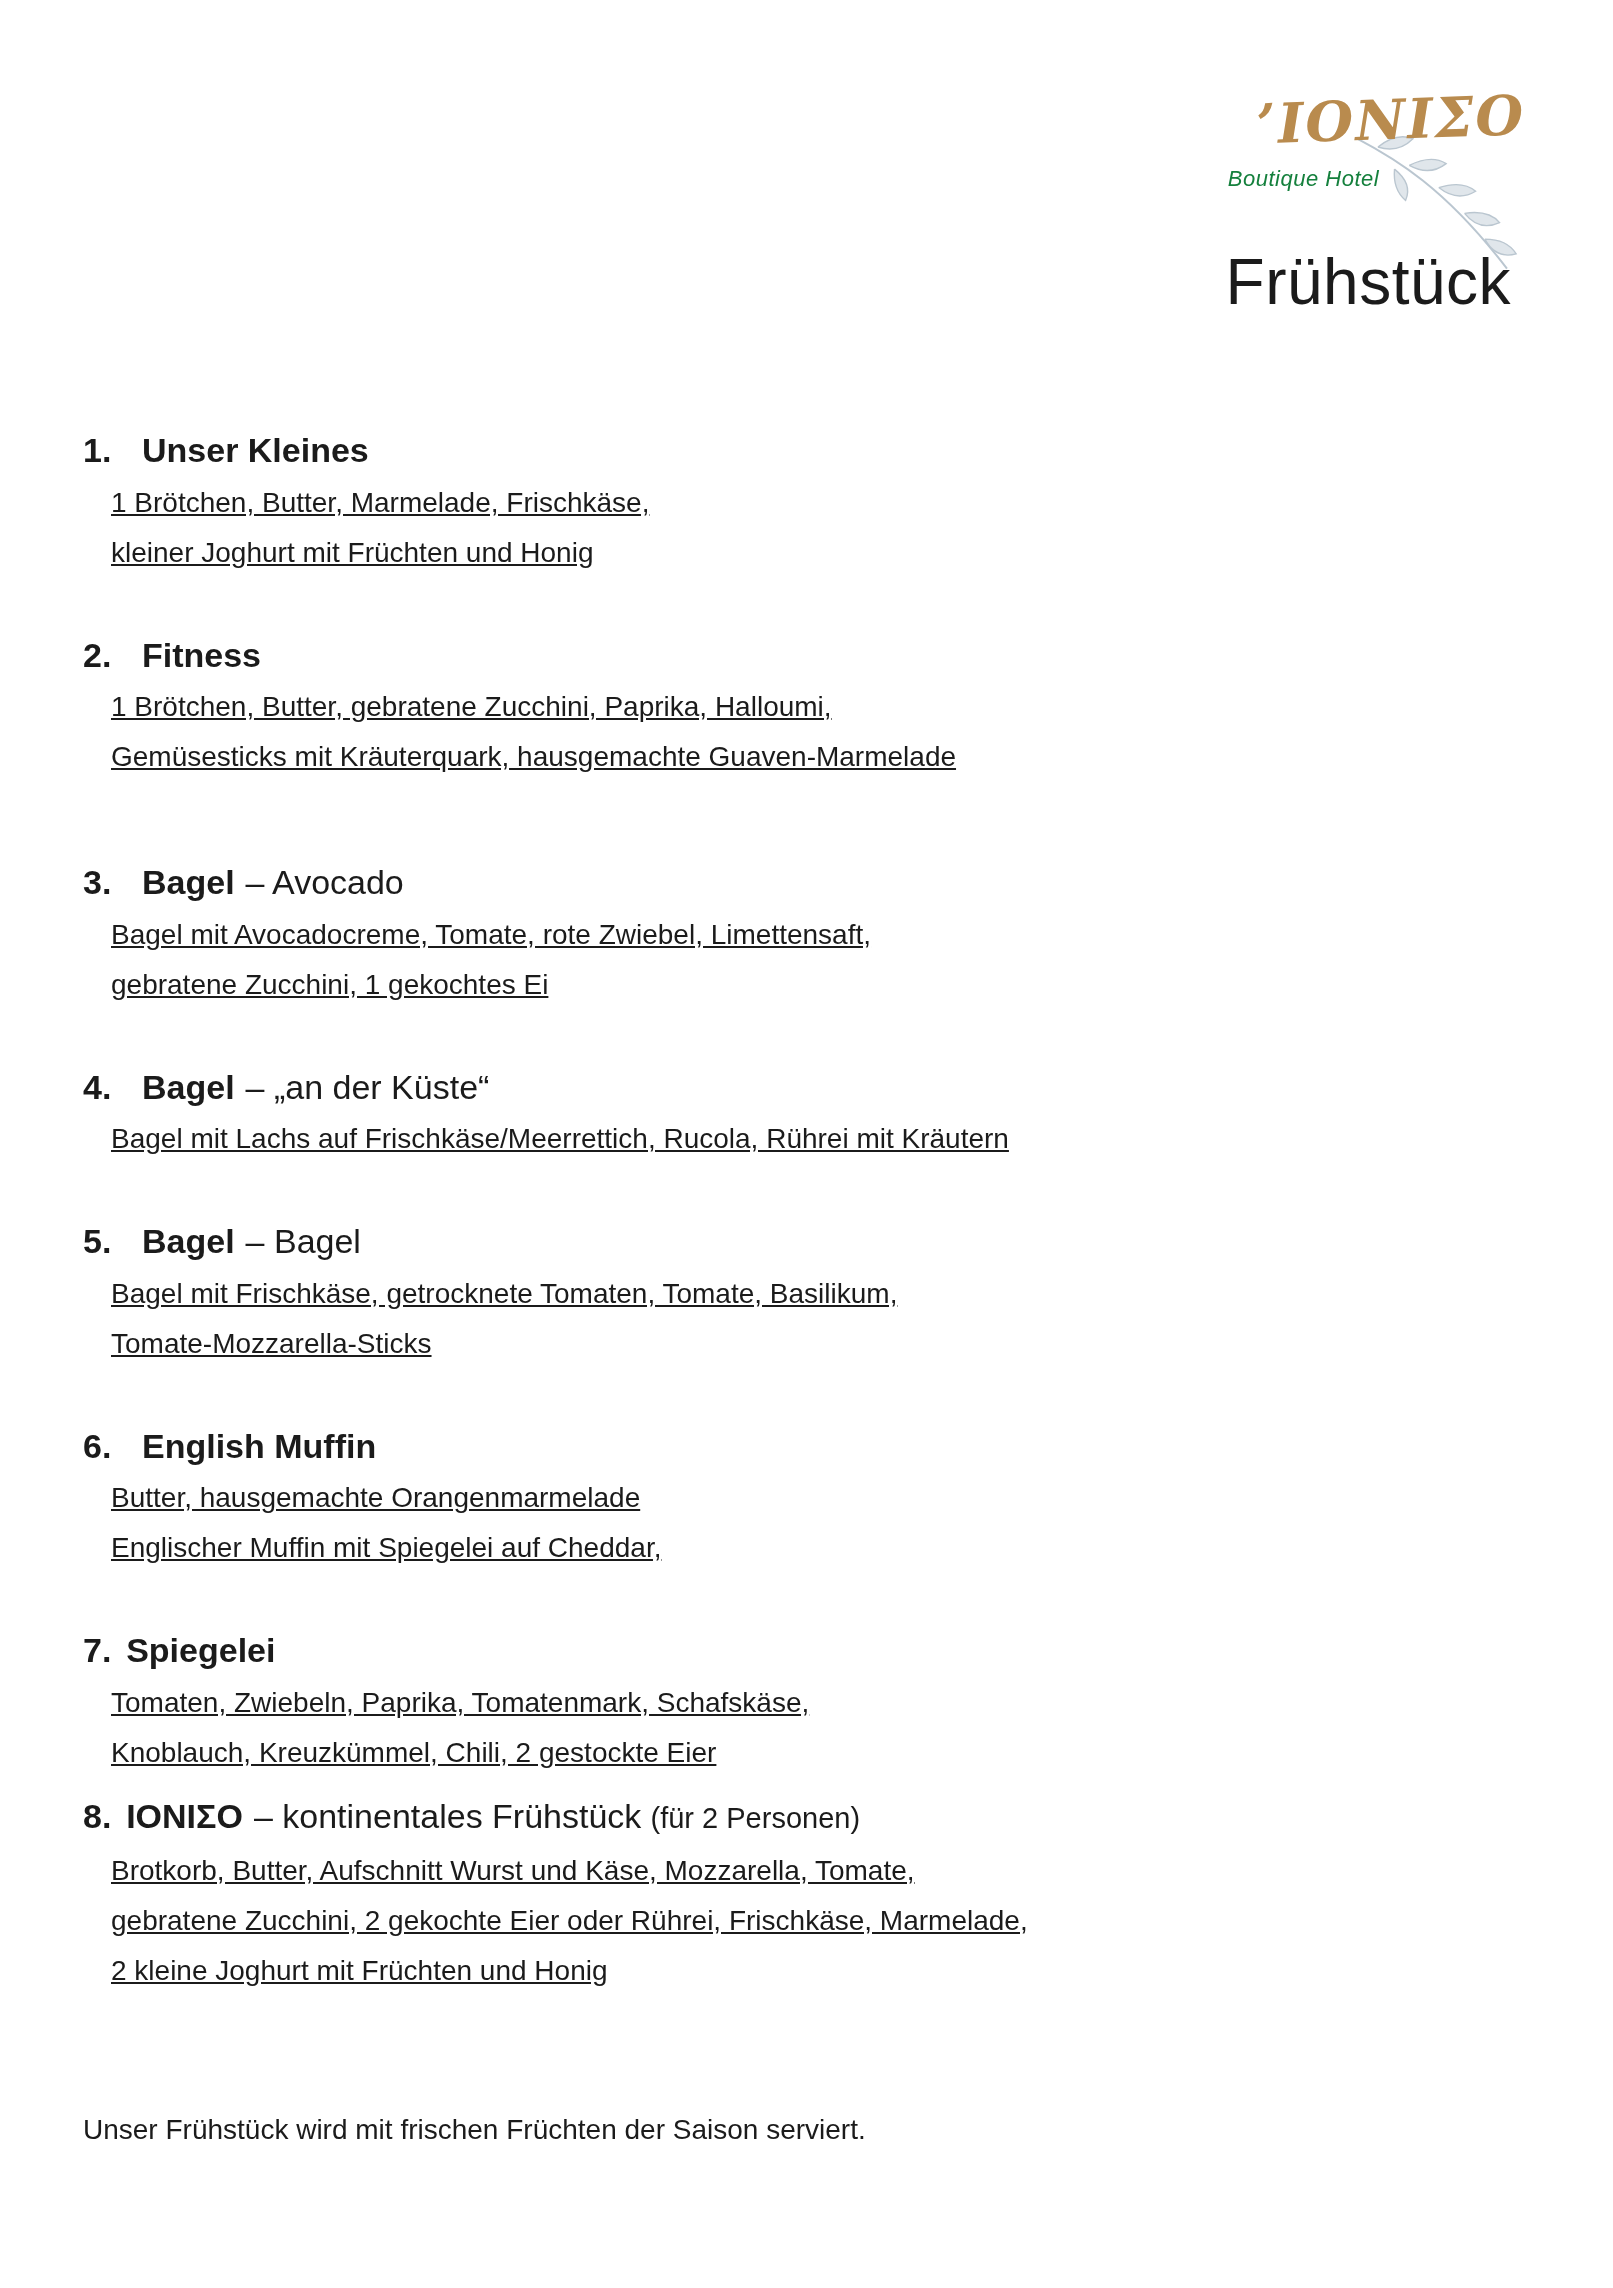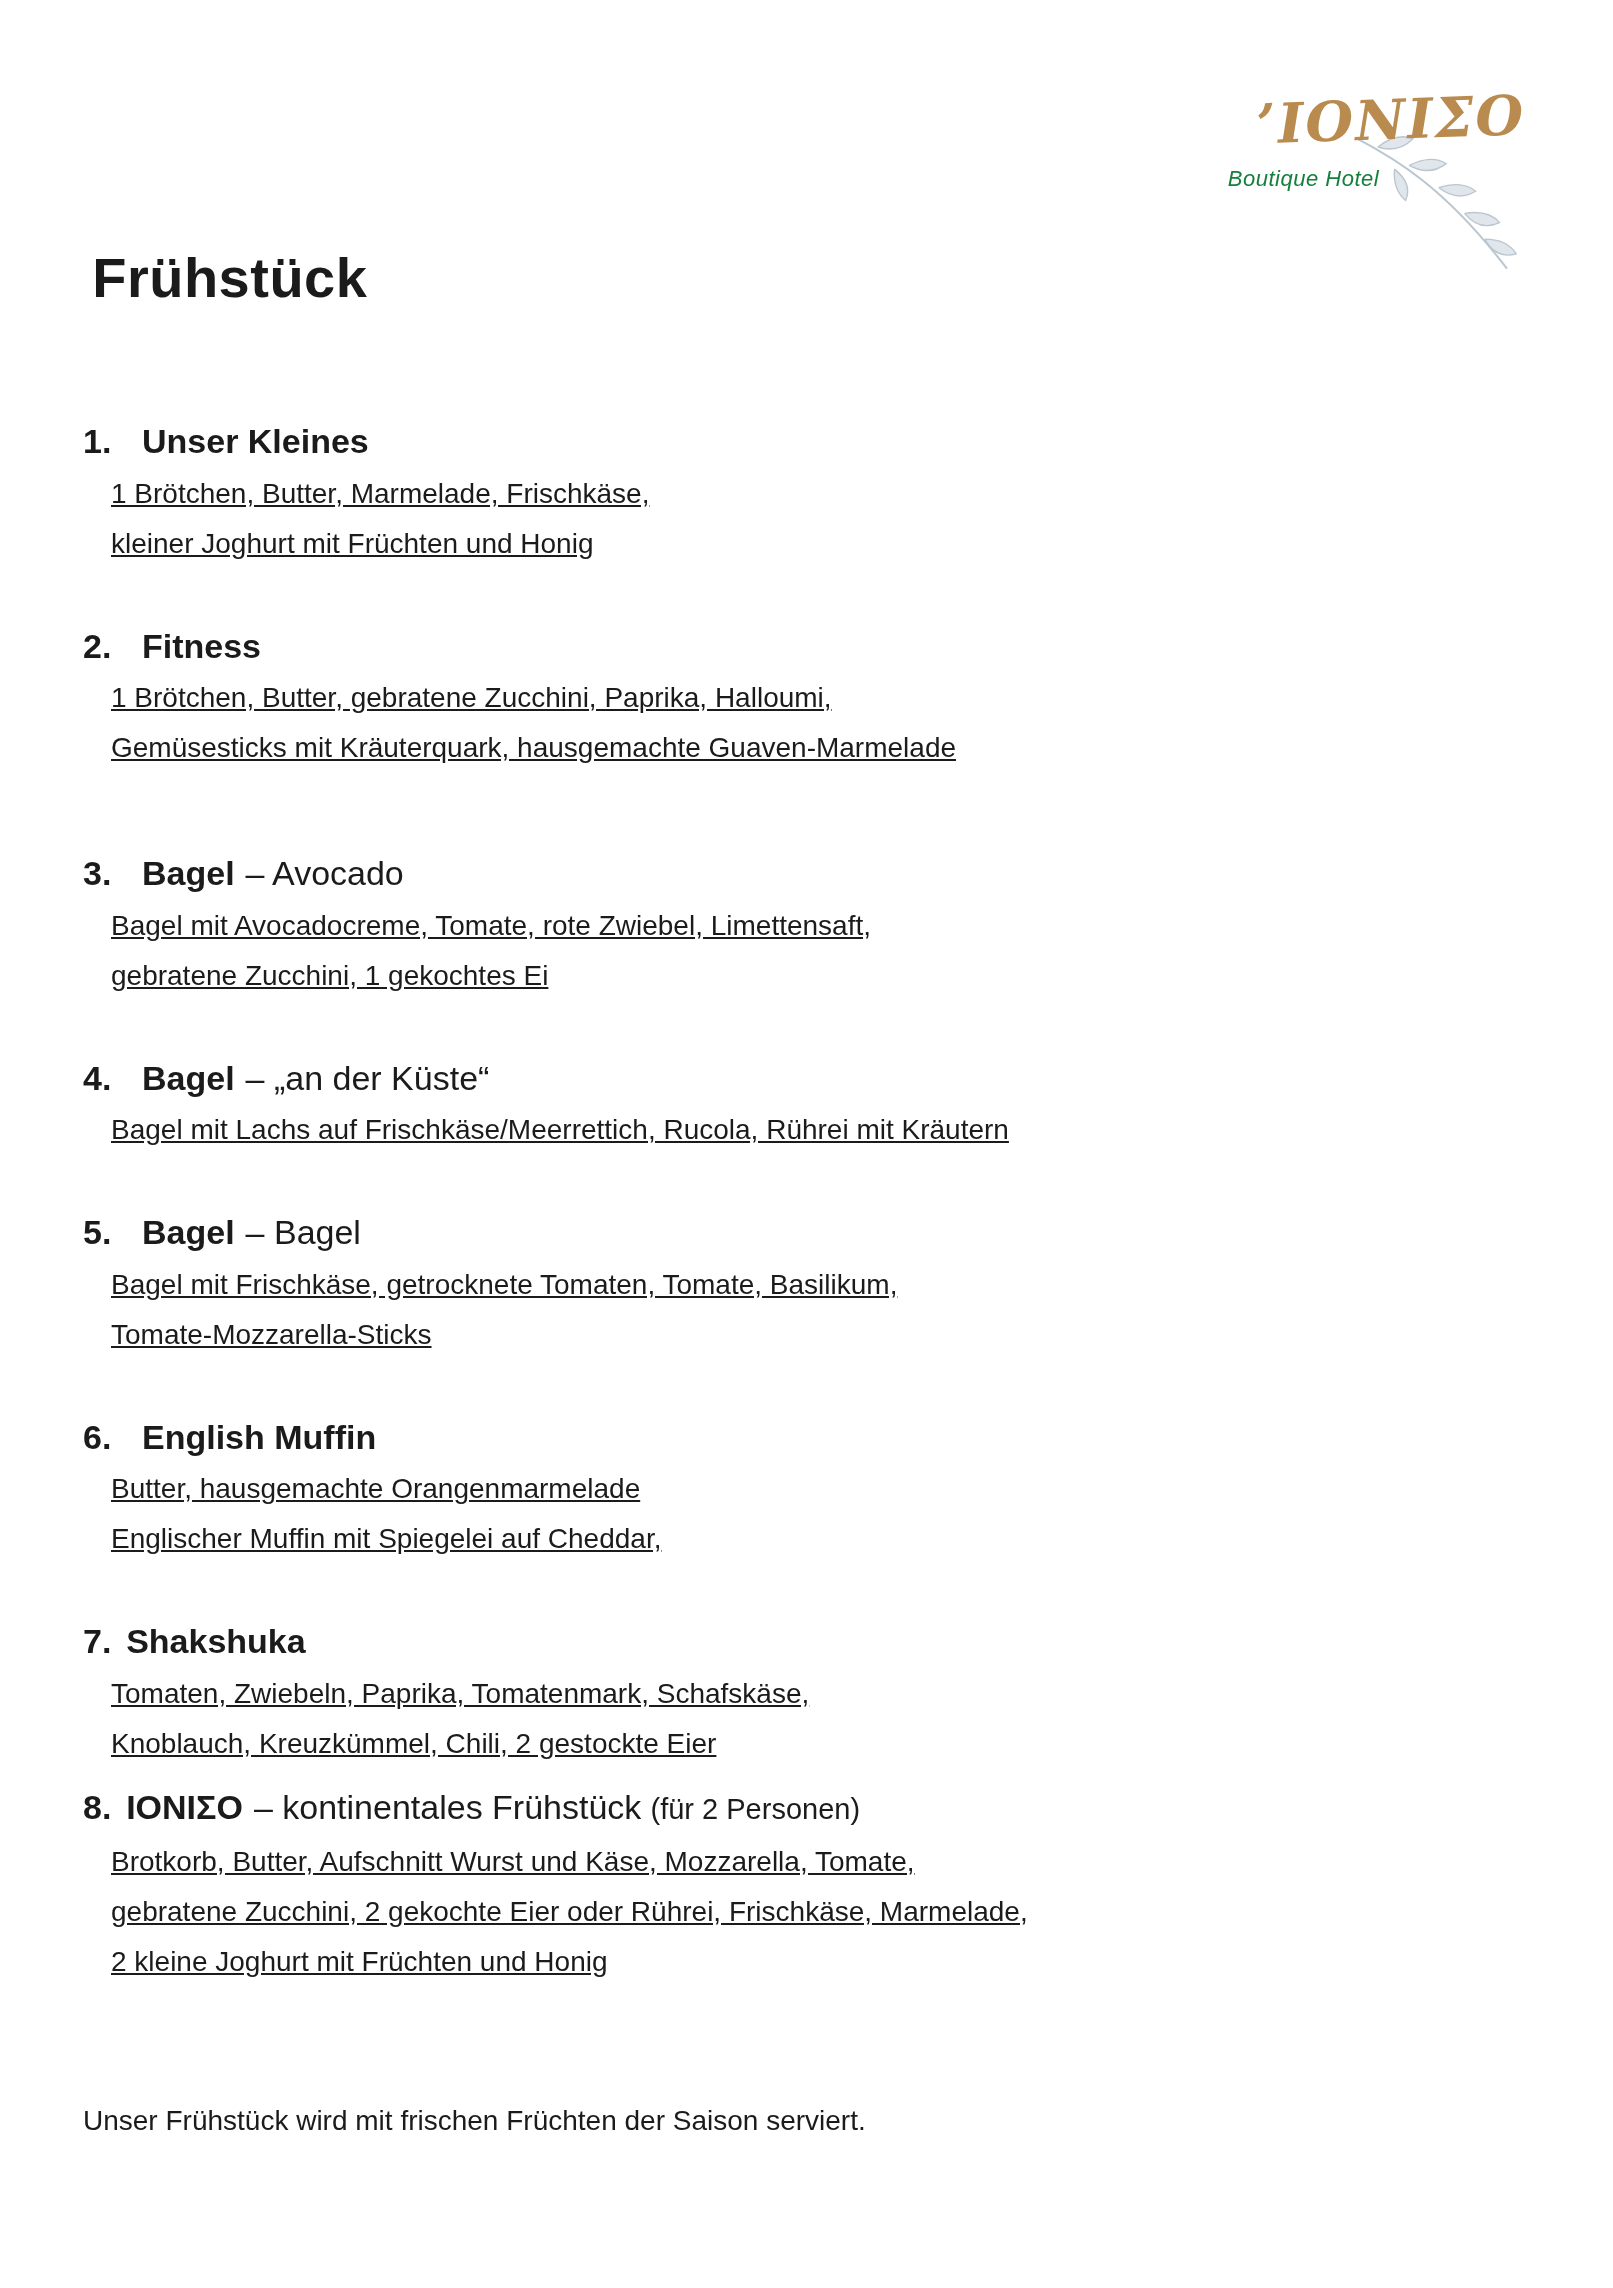--- a/index.html
+++ b/index.html
@@ -52,24 +52,25 @@
     color: #15803d;
     text-align: center;
   }
 
   
   .content {
     position: relative;
     padding: 245px 102px 0 83px;
   }
   .title {
-    font-size: 56px;
-    font-weight: 700;
+    font-size: 64px;
+    font-weight: 400;
     margin: 0 0 109px 9.2px;
     letter-spacing: 0.5px;
+    text-align: right;
   }
 
   .item { margin-bottom: 55px; }
   .item.gap-lg { margin-bottom: 78px; }
   .item.gap-sm { margin-bottom: 16.6px; }
 
   .item-head {
     font-size: 34px;
     line-height: 44px;
     margin-bottom: 5.5px;
@@ -184,21 +185,21 @@
         <span class="item-number">6.</span><span class="item-name">English Muffin</span>
       </div>
       <div class="item-desc">
         <div class="desc-line">Butter, hausgemachte Orangenmarmelade</div>
         <div class="desc-line">Englischer Muffin mit Spiegelei auf Cheddar,</div>
       </div>
     </div>
 
     <div class="item tight gap-sm">
       <div class="item-head">
-        <span class="item-number">7.</span><span class="item-name">Shakshuka</span>
+        <span class="item-number">7.</span><span class="item-name">Spiegelei</span>
       </div>
       <div class="item-desc">
         <div class="desc-line">Tomaten, Zwiebeln, Paprika, Tomatenmark, Schafskäse,</div>
         <div class="desc-line">Knoblauch, Kreuzkümmel, Chili, 2 gestockte Eier</div>
       </div>
     </div>
 
     <div class="item tight">
       <div class="item-head">
         <span class="item-number">8.</span><span class="item-name">ΙΟΝΙΣΟ</span><span class="item-suffix">– kontinentales Frühstück</span><span class="item-note">(für 2 Personen)</span>

